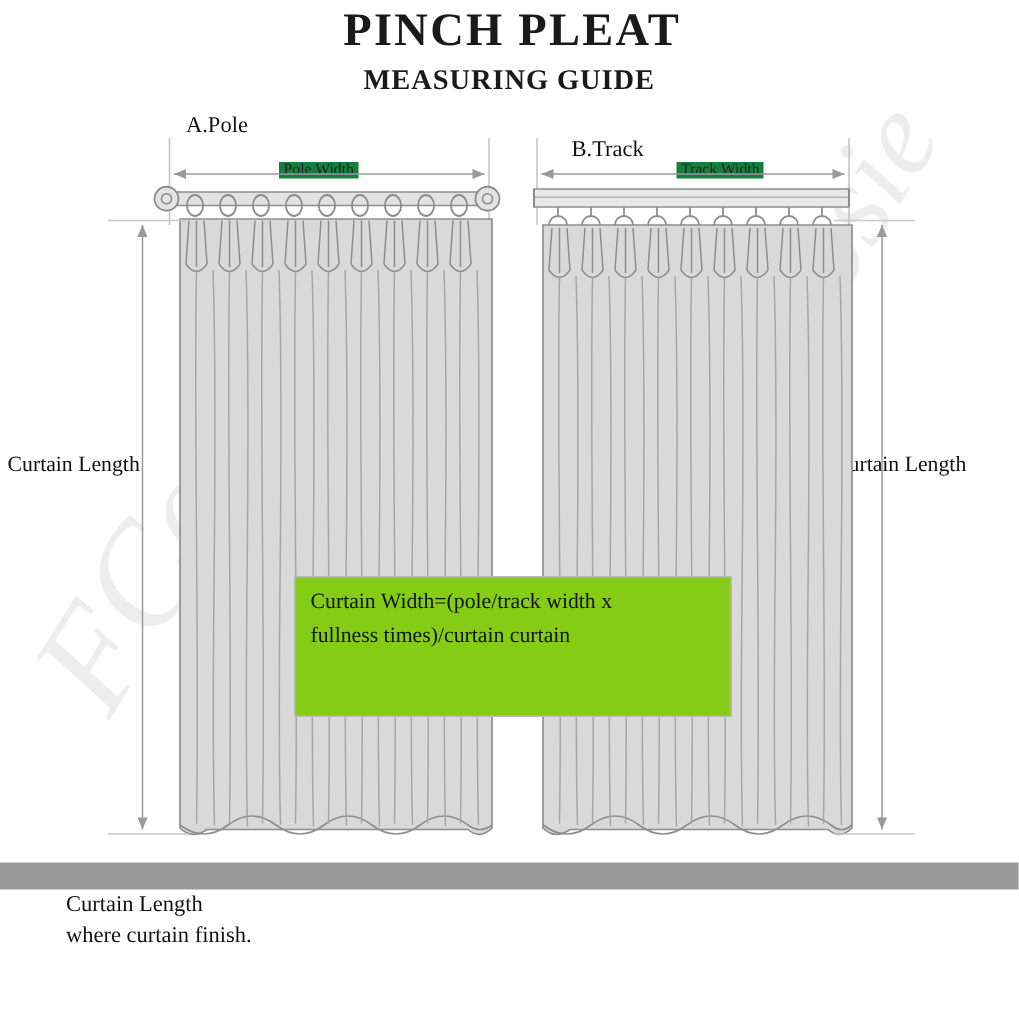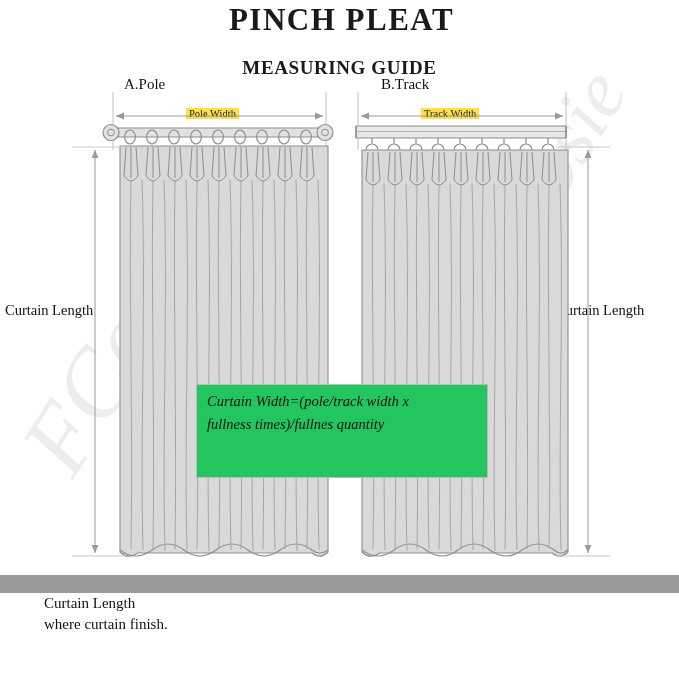--- a/index.html
+++ b/index.html
@@ -26,70 +26,69 @@
     left: 4px;
     width: 675px;
     text-align: center;
     font-size: 31px;
     font-weight: bold;
     letter-spacing: 1.5px;
     font-family: "Liberation Serif", serif;
   }
   .title-sub {
     position: absolute;
-    top: 57px;
+    top: 43px;
     left: 0;
     width: 679px;
     text-align: center;
     font-size: 19px;
     font-weight: bold;
     letter-spacing: 0.6px;
   }
   .panel-label {
     position: absolute;
     font-size: 15px;
     font-family: "Liberation Serif", serif;
     color: #111;
     text-align: right;
   }
   .label-a { top: 76px; left: 124px; }
-  .label-b { top: 76px; left: 381px; }
+  .label-b { top: 92px; left: 381px; }
 
   
   .len-label {
     position: absolute;
     font-size: 14.5px;
     color: #111;
   }
   .len-left { top: 302px; left: 5px; }
   .len-right { top: 302px; left: 556px; }
 
   
   .width-label {
     position: absolute;
     font-size: 10.5px;
     color: #222;
-    background: #fde047;
+    background: #15803d;
     padding: 0 3px;
   }
   .width-a { top: 108px; left: 186px; }
-  .width-b { top: 108px; left: 421px; }
+  .width-b { top: 108px; left: 451px; }
 
   
   .callout {
     position: absolute;
     left: 196px;
     top: 384px;
     width: 292px;
     height: 94px;
-    background: #22c55e;
+    background: #84cc16;
     border: 1px solid #b9b9b9;
     box-sizing: border-box;
     padding: 8px 10px 0 10px;
-    font-style: italic;
   }
   .callout p {
     margin: 0 0 7px 0;
     font-size: 14.5px;
     line-height: 1.12;
     color: #111;
   }
   
   .bottom-bar {
     position: absolute;
@@ -292,21 +291,21 @@
 
     <line x1="556" y1="147" x2="610" y2="147" stroke="#c9c9c9" stroke-width="1"></line>
     <line x1="556" y1="556" x2="610" y2="556" stroke="#c9c9c9" stroke-width="1"></line>
     <line x1="588" y1="150" x2="588" y2="553" stroke="#9a9a9a" stroke-width="1"></line>
     <polygon points="588,150 584.6,158 591.4,158" fill="#9a9a9a"></polygon>
     <polygon points="588,553 584.6,545 591.4,545" fill="#9a9a9a"></polygon>
   </svg>
 
   <div class="callout">
     <p>Curtain Width=(pole/track width x</p>
-    <p>fullness times)/fullnes quantity</p>
+    <p>fullness times)/curtain curtain</p>
   </div>
 
   <div class="bottom-bar"></div>
   <div class="bottom-text">
     <p class="bt-title">Curtain Length</p>
     <p class="bt-line">where curtain finish.</p>
   </div>
 
 </div>
 

